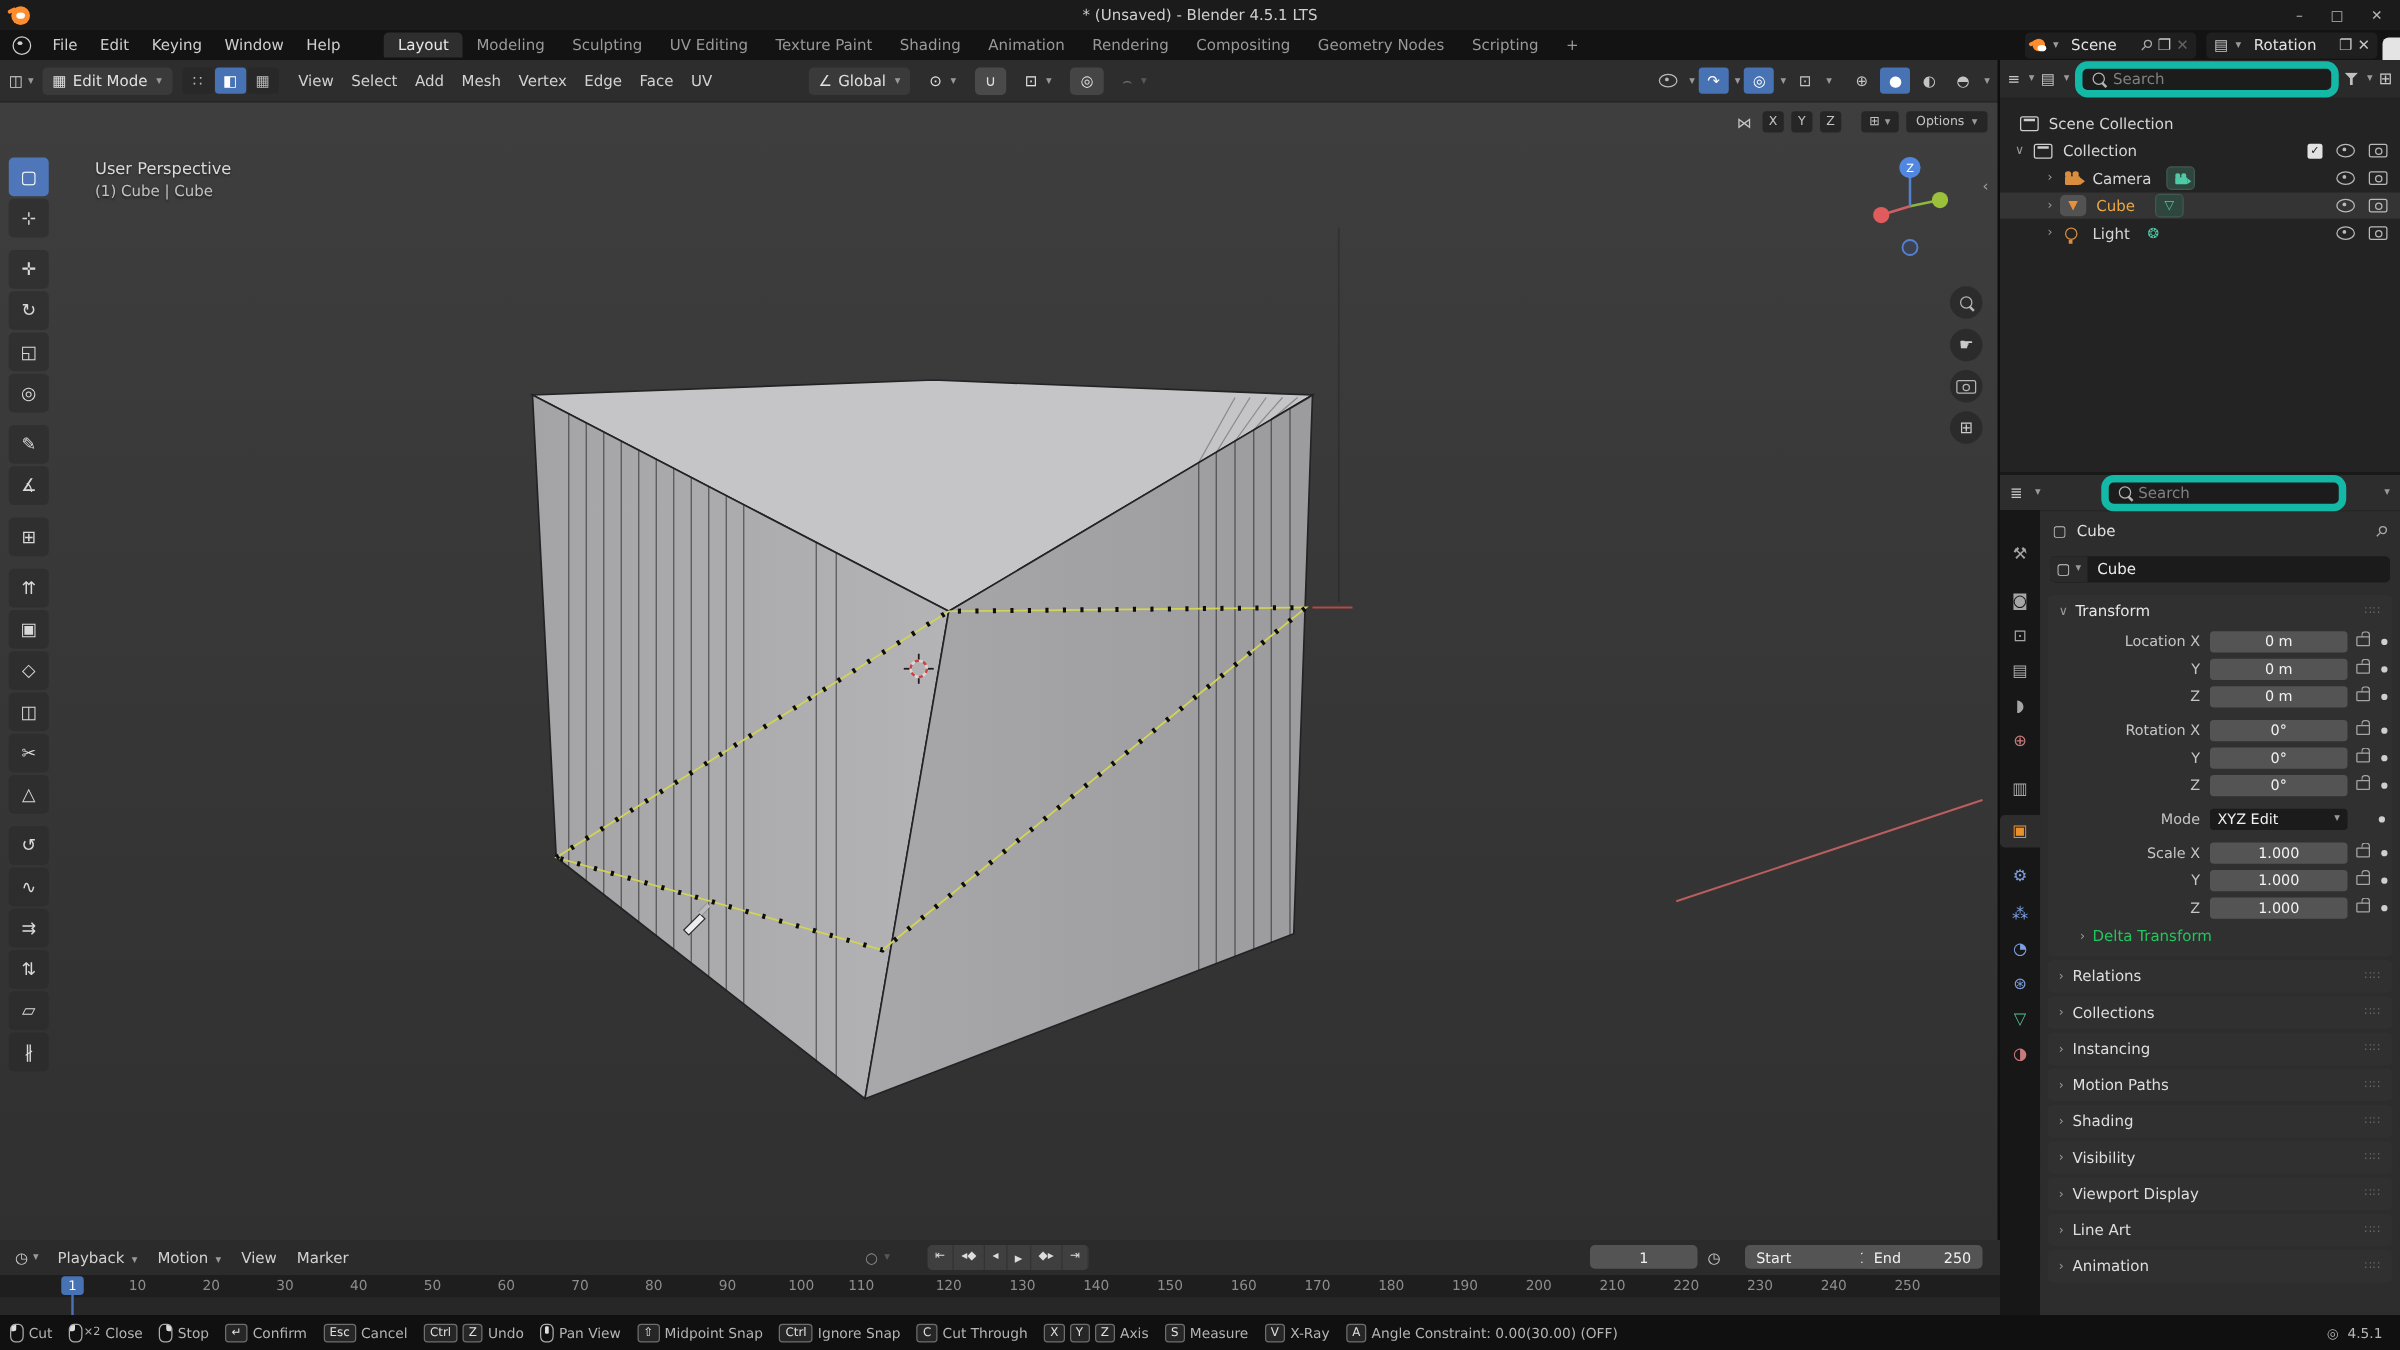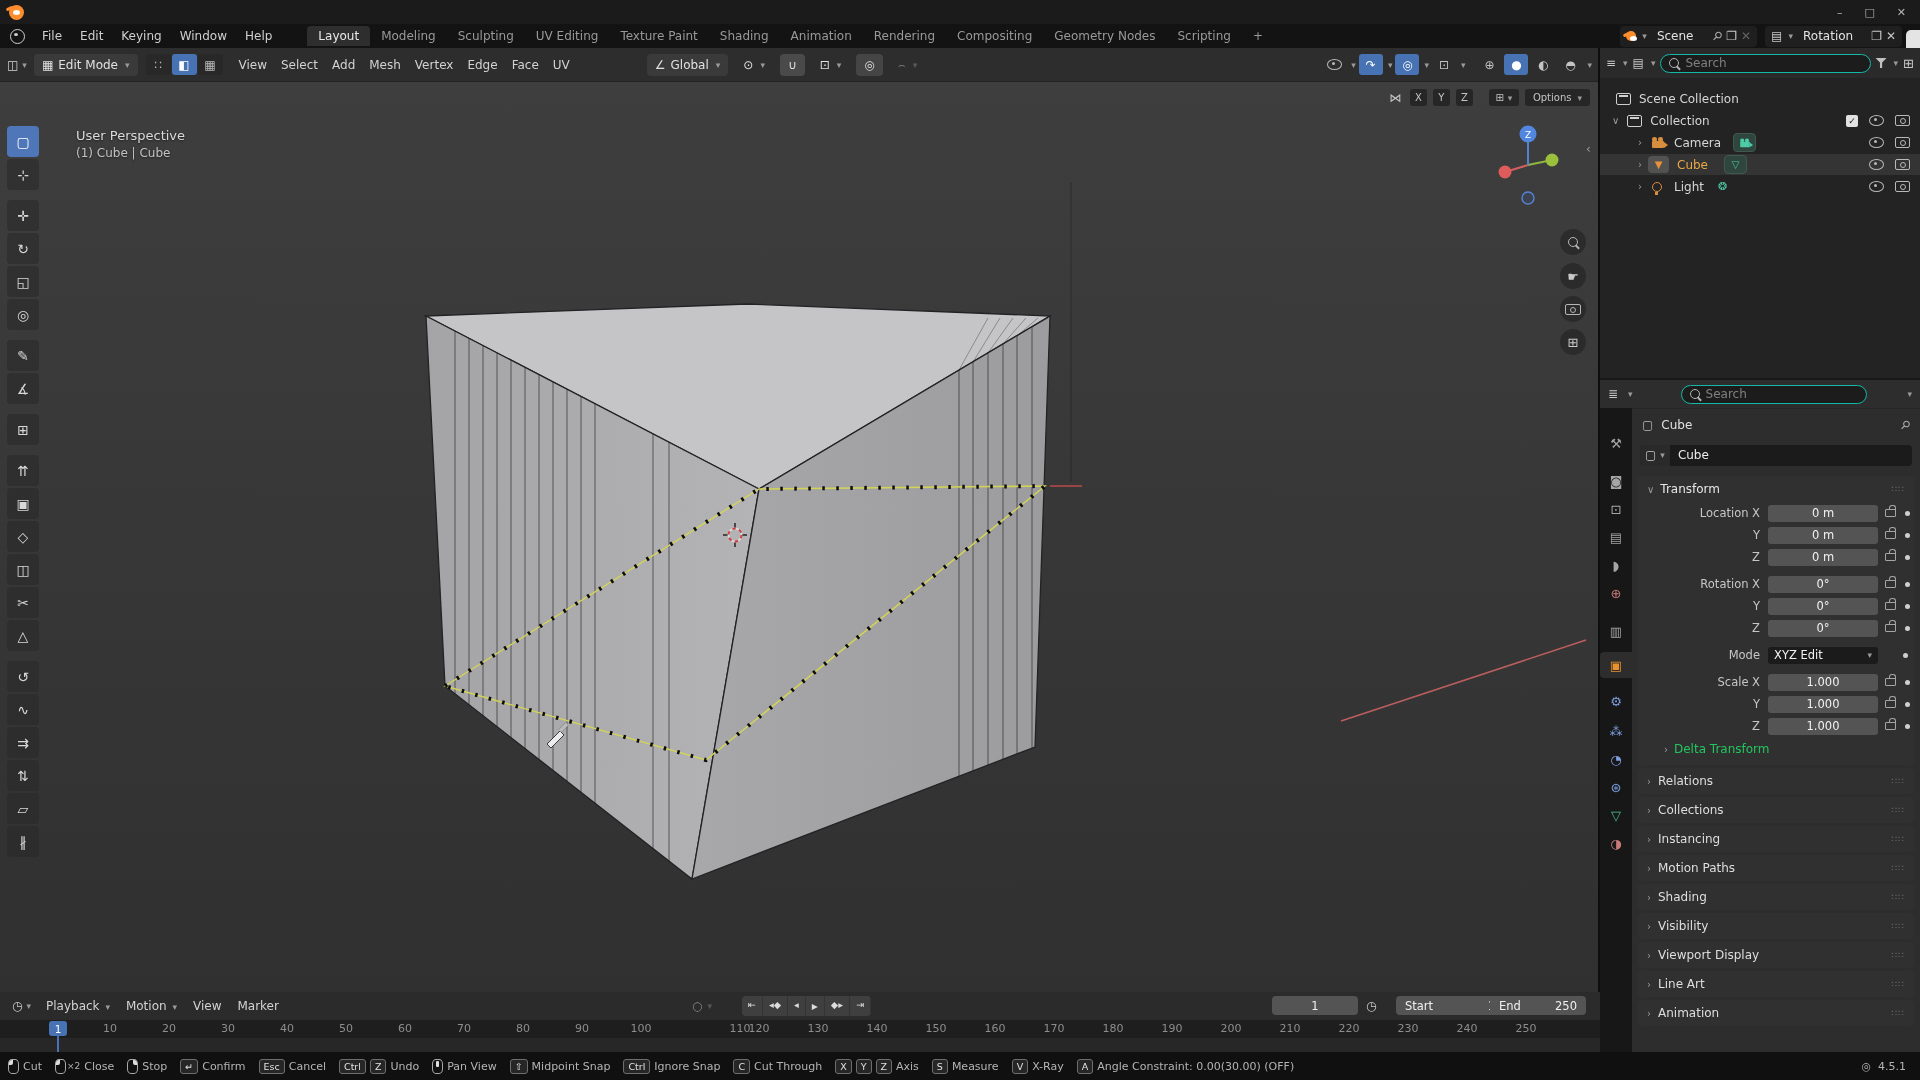--- a/index.html
+++ b/index.html
@@ -45,21 +45,21 @@
   .tgap{height:6px}
   
   .sidebtn{width:26px;height:26px;border-radius:13px;background:rgba(35,35,35,.65);display:flex;align-items:center;justify-content:center;color:#c9c9c9;font-size:13px}
   .i-mag{width:8px;height:8px;border:1.5px solid #b5b5b5;border-radius:50%;position:relative;display:inline-block}
   .i-mag::after{content:"";position:absolute;width:5px;height:1.5px;background:#b5b5b5;transform:rotate(45deg);left:6px;top:8px}
   .i-camv{width:14px;height:9px;border:1.3px solid #b5b5b5;border-radius:2px;position:relative;display:inline-block}
   .i-camv::after{content:"";position:absolute;left:4px;top:2px;width:4px;height:4px;border:1px solid #b5b5b5;border-radius:50%}
   
   #outliner{left:1600px;top:48px;width:320px;height:330px;background:#232323}
   #outliner-header{height:30px;background:#2a2a2a;display:flex;align-items:center;padding:0 6px;gap:5px}
-  .search{display:flex;align-items:center;gap:6px;background:#1c1c1c;border:1px solid #14b8a6;border-radius:10px;height:17px;padding:0 8px;color:#808080;flex:1}
+  .search{display:flex;align-items:center;gap:6px;background:#1c1c1c;border:6px solid #14b8a6;border-radius:10px;height:17px;padding:0 8px;color:#808080;flex:1}
   .orow{position:absolute;left:0;width:320px;height:21px;display:flex;align-items:center}
   .orow .rt{position:absolute;display:flex;gap:11px;right:10px;align-items:center}
   .i-eye{display:inline-block;width:13px;height:9px;border:1px solid #b9b9b9;border-radius:50%;position:relative}
   .i-eye::after{content:"";position:absolute;left:4px;top:2px;width:3px;height:3px;background:#b9b9b9;border-radius:50%}
   .i-camr{display:inline-block;width:13px;height:9px;border:1px solid #b9b9b9;border-radius:2px;position:relative}
   .i-camr::after{content:"";position:absolute;left:3.5px;top:1.5px;width:4px;height:4px;border:1px solid #b9b9b9;border-radius:50%}
   .i-check{display:inline-block;width:12px;height:12px;background:#e2e2e2;border-radius:2px;color:#1c1c1c;font-size:9px;line-height:12px;text-align:center}
   .i-box{display:inline-block;width:13px;height:10px;border:1.3px solid #cfcfcf;border-radius:2px;position:relative}
   .i-box::before{content:"";position:absolute;left:2px;right:2px;top:1.5px;height:2px;background:#cfcfcf}
   .i-camobj{display:inline-block;width:12px;height:7px;background:#d98d3f;border-radius:1px;position:relative;margin-top:4px}
@@ -111,20 +111,21 @@
   .mouse.m::before{content:"";position:absolute;left:3px;top:1px;width:3px;height:6px;background:#ddd;border-radius:1px}
   .vsplit{position:absolute;left:1598px;top:48px;width:2px;height:1004px;background:#0e0e0e}
   .hsplit{position:absolute;left:1600px;top:378px;width:320px;height:2px;background:#191919}
   .pin{display:inline-block;transform:rotate(45deg);color:#a8a8a8}
 </style>
 </head>
 <body>
 
 <div class="abs" id="titlebar">
   <span class="blogo"></span>
+  <span id="title">* (Unsaved) - Blender 4.5.1 LTS</span>
   <span class="winctl">
     <span>–</span>
     <span>□</span>
     <span>✕</span>
   </span>
 </div>
 
 <div class="abs" id="menubar">
   <span class="mlogo"></span>
   <span class="menu-item">File</span>
@@ -668,21 +669,21 @@
     <span class="tick" style="left:110px">10</span>
       <span class="tick" style="left:169px">20</span>
     <span class="tick" style="left:228px">30</span>
       <span class="tick" style="left:287px">40</span>
     <span class="tick" style="left:346px">50</span>
       <span class="tick" style="left:405px">60</span>
     <span class="tick" style="left:464px">70</span>
       <span class="tick" style="left:523px">80</span>
     <span class="tick" style="left:582px">90</span>
       <span class="tick" style="left:641px">100</span>
-    <span class="tick" style="left:740px">110</span>
+    <span class="tick" style="left:689px">110</span>
       <span class="tick" style="left:759px">120</span>
     <span class="tick" style="left:818px">130</span>
       <span class="tick" style="left:877px">140</span>
     <span class="tick" style="left:936px">150</span>
       <span class="tick" style="left:995px">160</span>
     <span class="tick" style="left:1054px">170</span>
       <span class="tick" style="left:1113px">180</span>
     <span class="tick" style="left:1172px">190</span>
       <span class="tick" style="left:1231px">200</span>
     <span class="tick" style="left:1290px">210</span>

